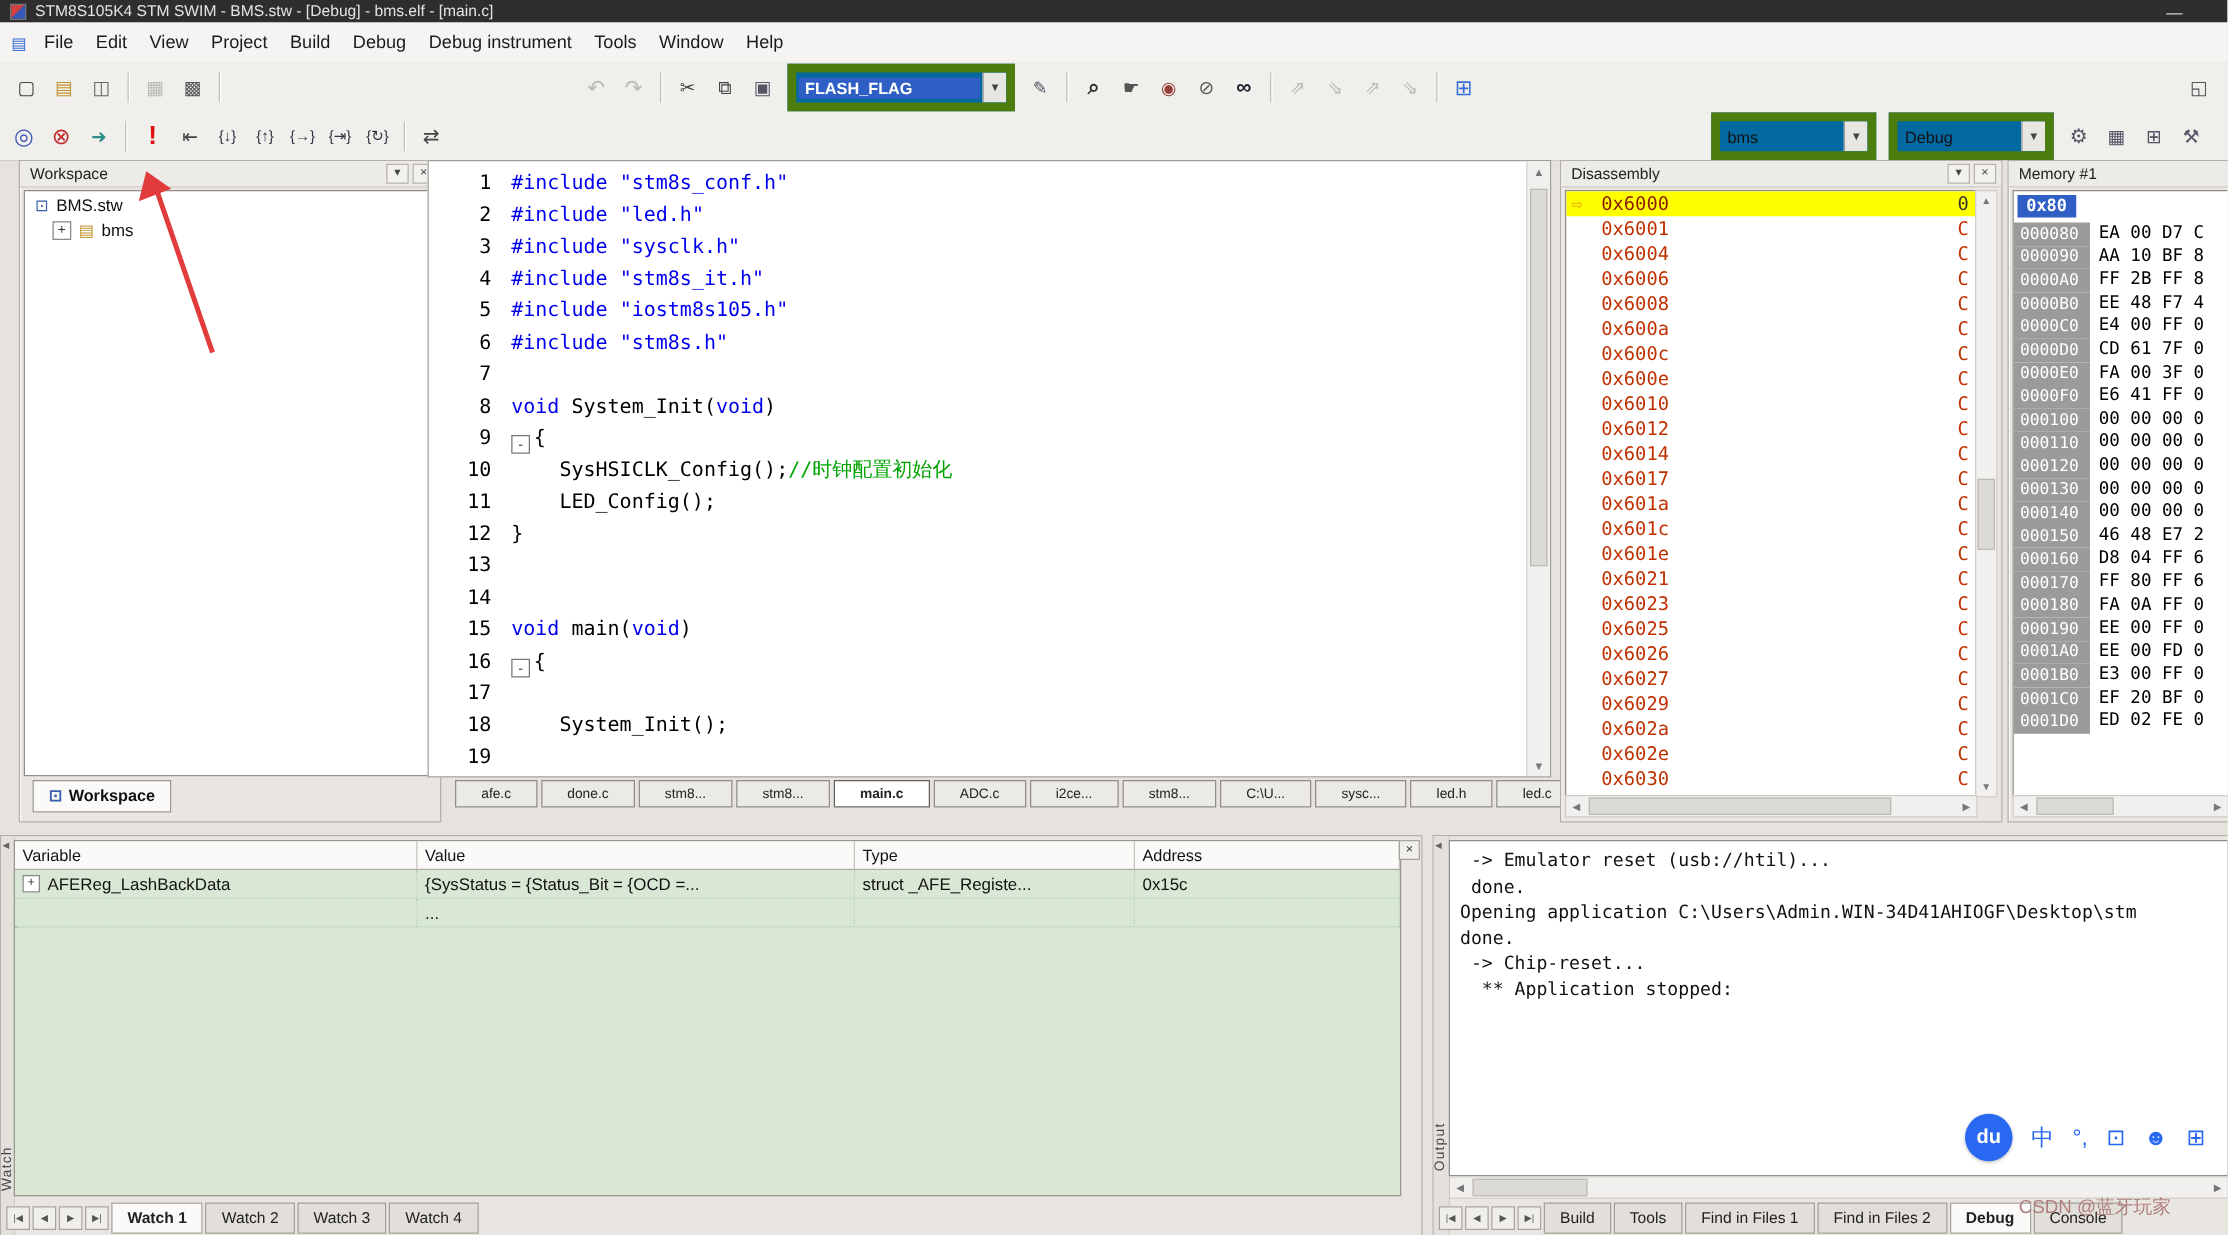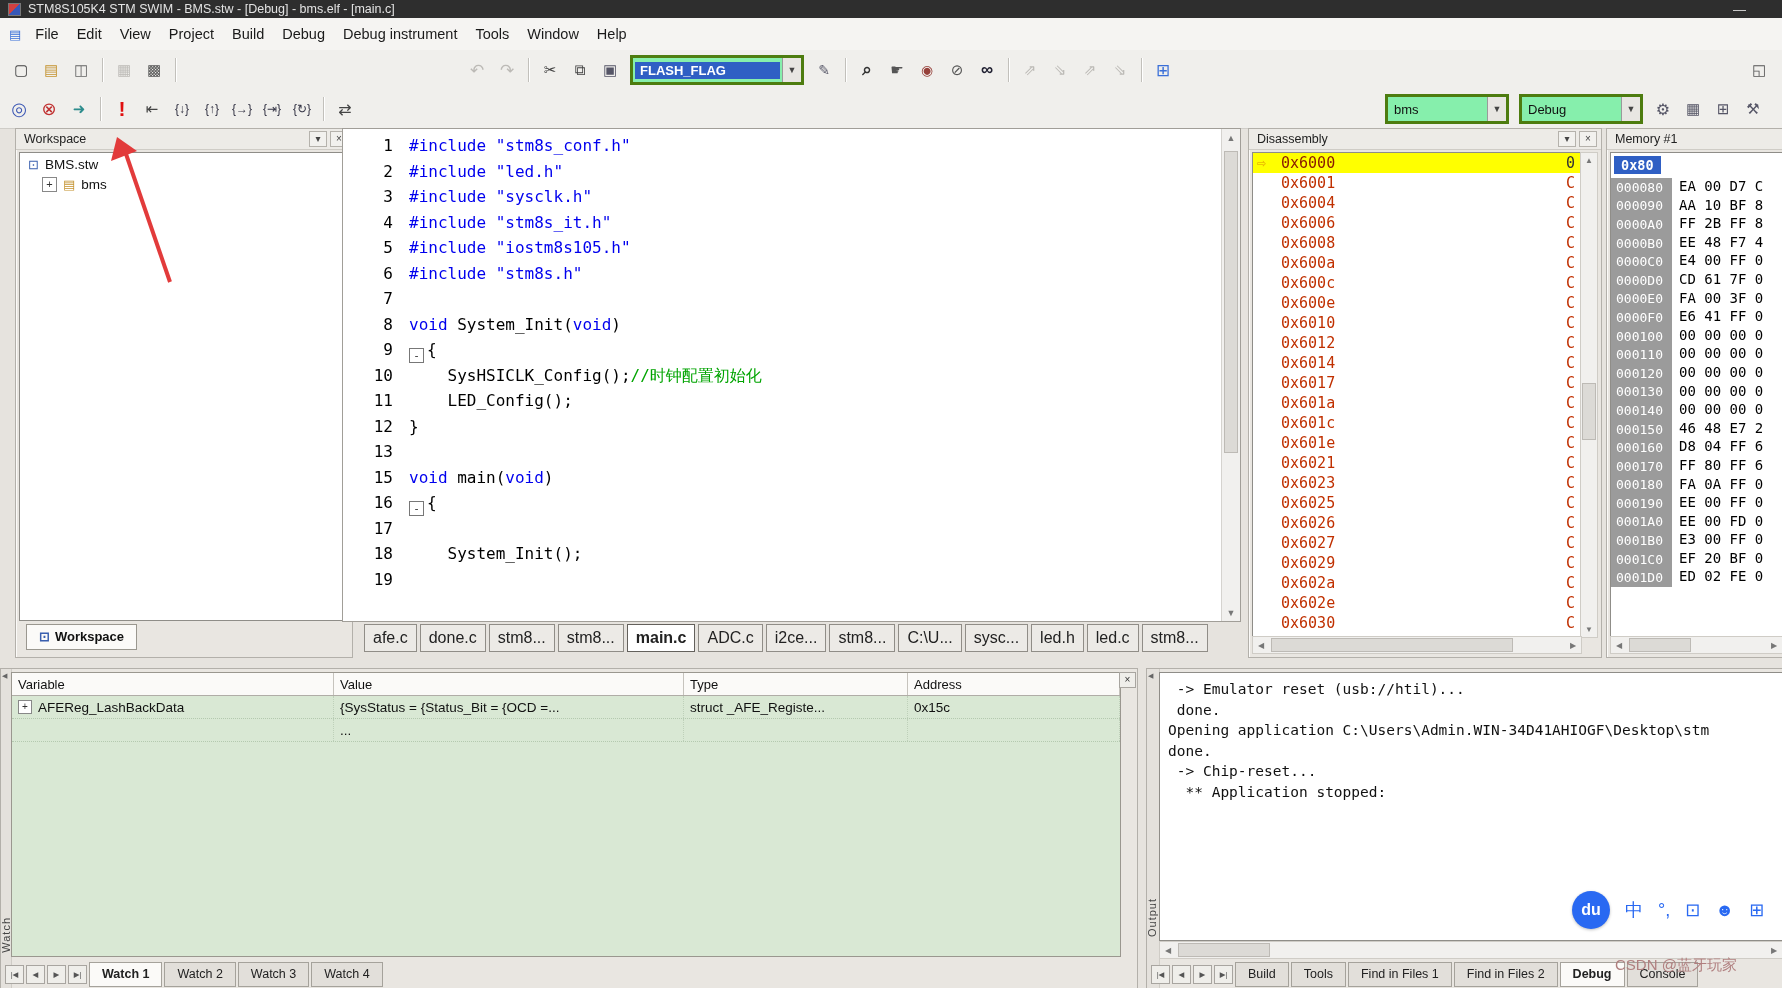--- a/index.html
+++ b/index.html
@@ -19,21 +19,21 @@
   
   .toolbar{position:absolute;left:0;right:0;display:flex;align-items:center;background:#f0efec}
   .tb1{top:50px;height:40px;border-bottom:1px solid #dddbd6;padding:0 8px 0 6px}
   .tb2{top:90px;height:38px;border-bottom:1px solid #cfcdc8;padding:0 14px 0 4px}
   .tbrow{display:flex;align-items:center;height:100%}
   .tb-flex{flex:1}
   .tb-btn{min-width:30px;height:28px;display:flex;align-items:center;justify-content:center;font-size:16px;color:#333;border-radius:2px}
   .tb-btn.dis{color:#bcbab6}
   .tb-sep{width:1px;height:24px;background:#c2c0bb;margin:0 6px;box-shadow:1px 0 0 #fff}
   .tb-gap{display:inline-block;height:1px}
-  .tb-combo{height:24px;background:#86efac;border:3px solid #4d7c0f;display:flex;align-items:center;font-size:13px;margin:0 5px;overflow:hidden}
+  .tb-combo{height:24px;background:#0369a1;border:7px solid #4d7c0f;display:flex;align-items:center;font-size:13px;margin:0 5px;overflow:hidden}
   .combo-text{padding:2px 6px;white-space:nowrap;flex:1;overflow:hidden}
   .combo-text.sel{background:#2f5fc4;color:#fff;font-weight:bold;margin:2px;padding:1px 5px}
   .combo-arrow{width:18px;align-self:stretch;border-left:1px solid #9a9a9a;background:#e8e6e2;display:flex;align-items:center;justify-content:center;font-size:9px;color:#444;flex:0 0 auto}
 
   
   .panel{position:absolute;background:#e9e6e1;border:1px solid #b3b0aa;box-shadow:inset 1px 1px 0 #fbfaf8}
   .panel-hd{height:20px;display:flex;align-items:center;font-size:12.5px;padding:0 4px 0 8px;color:#222;border-bottom:1px solid #cfccc6;background:#edebe7}
   .panel-hd .spacer{flex:1}
   .hd-btn{width:16px;height:14px;display:flex;align-items:center;justify-content:center;font-size:10px;color:#444;border:1px solid #b5b2ac;background:#f2f1ee;margin-left:3px;line-height:1}
 
@@ -55,21 +55,21 @@
   .seg-kw{color:#0000ee}
   .seg-str{color:#0000ee}
   .seg-com{color:#00a400}
   .seg-pl{color:#000}
   .fold{display:inline-flex;width:13px;height:13px;border:1px solid #777;font-size:11px;align-items:center;justify-content:center;margin-right:3px;color:#333;transform:translateY(4px);line-height:1}
   .vsb{position:absolute;right:0;top:0;width:18px;bottom:0;background:#f1f0ee;border-left:1px solid #d5d3cf}
   .vsb .arr{height:17px;display:flex;align-items:center;justify-content:center;font-size:9px;color:#777}
   .vsb .arr.bottom{position:absolute;bottom:0;left:0;right:0}
   .vsb-thumb{position:absolute;left:2px;right:2px;background:#dcdad6;border:1px solid #bdbab5}
   .editor-tabs{position:absolute;left:342px;top:622px;width:897px;height:32px;display:flex;gap:3px;padding:2px 0 0 22px;align-items:flex-start;overflow:hidden}
-  .ed-tab{font-size:16px;padding:4px 8px;background:#eceae6;border:1px solid #908d87;color:#222;white-space:nowrap}
+  .ed-tab{font-size:11px;padding:4px 20px;background:#eceae6;border:1px solid #908d87;color:#222;white-space:nowrap}
   .ed-tab.active{background:#fff;font-weight:bold;border-color:#64615c}
 
   
   .disasm{left:1248px;top:128px;width:352px;height:528px}
   .dis-body{position:absolute;left:3px;right:19px;top:23px;bottom:19px;background:#fff;border:1px solid #8f8d88;overflow:hidden;font-family:"DejaVu Sans Mono","Liberation Mono",monospace;font-size:15px}
   .dis-row{height:20px;display:flex;align-items:center;position:relative;padding-left:28px}
   .dis-row.cur{background:#ffff00}
   .dis-addr{color:#c03000}
   .dis-row.cur .dis-addr{color:#8a1a00}
   .dis-tail{position:absolute;right:6px;color:#c03000}
@@ -257,20 +257,21 @@
         <div class="code-line"><span class="ln">4</span><span class="code"><span class="seg-kw">#include</span><span class="seg-pl"> </span><span class="seg-str">"stm8s_it.h"</span></span></div>
         <div class="code-line"><span class="ln">5</span><span class="code"><span class="seg-kw">#include</span><span class="seg-pl"> </span><span class="seg-str">"iostm8s105.h"</span></span></div>
         <div class="code-line"><span class="ln">6</span><span class="code"><span class="seg-kw">#include</span><span class="seg-pl"> </span><span class="seg-str">"stm8s.h"</span></span></div>
         <div class="code-line"><span class="ln">7</span><span class="code"></span></div>
         <div class="code-line"><span class="ln">8</span><span class="code"><span class="seg-kw">void</span><span class="seg-pl"> System_Init(</span><span class="seg-kw">void</span><span class="seg-pl">)</span></span></div>
         <div class="code-line"><span class="ln">9</span><span class="code"><span class="fold">-</span><span class="seg-pl">{</span></span></div>
         <div class="code-line"><span class="ln">10</span><span class="code"><span class="seg-pl">    SysHSICLK_Config();</span><span class="seg-com">//时钟配置初始化</span></span></div>
         <div class="code-line"><span class="ln">11</span><span class="code"><span class="seg-pl">    LED_Config();</span></span></div>
         <div class="code-line"><span class="ln">12</span><span class="code"><span class="seg-pl">}</span></span></div>
         <div class="code-line"><span class="ln">13</span><span class="code"></span></div>
+        <div class="code-line"><span class="ln">14</span><span class="code"></span></div>
         <div class="code-line"><span class="ln">15</span><span class="code"><span class="seg-kw">void</span><span class="seg-pl"> main(</span><span class="seg-kw">void</span><span class="seg-pl">)</span></span></div>
         <div class="code-line"><span class="ln">16</span><span class="code"><span class="fold">-</span><span class="seg-pl">{</span></span></div>
         <div class="code-line"><span class="ln">17</span><span class="code"></span></div>
         <div class="code-line"><span class="ln">18</span><span class="code"><span class="seg-pl">    System_Init();</span></span></div>
         <div class="code-line"><span class="ln">19</span><span class="code"></span></div>
       </div>
     <div class="vsb">
       <div class="arr">▲</div>
       <div class="vsb-thumb" style="top:22px;height:300px"></div>
       <div class="arr bottom">▼</div>

